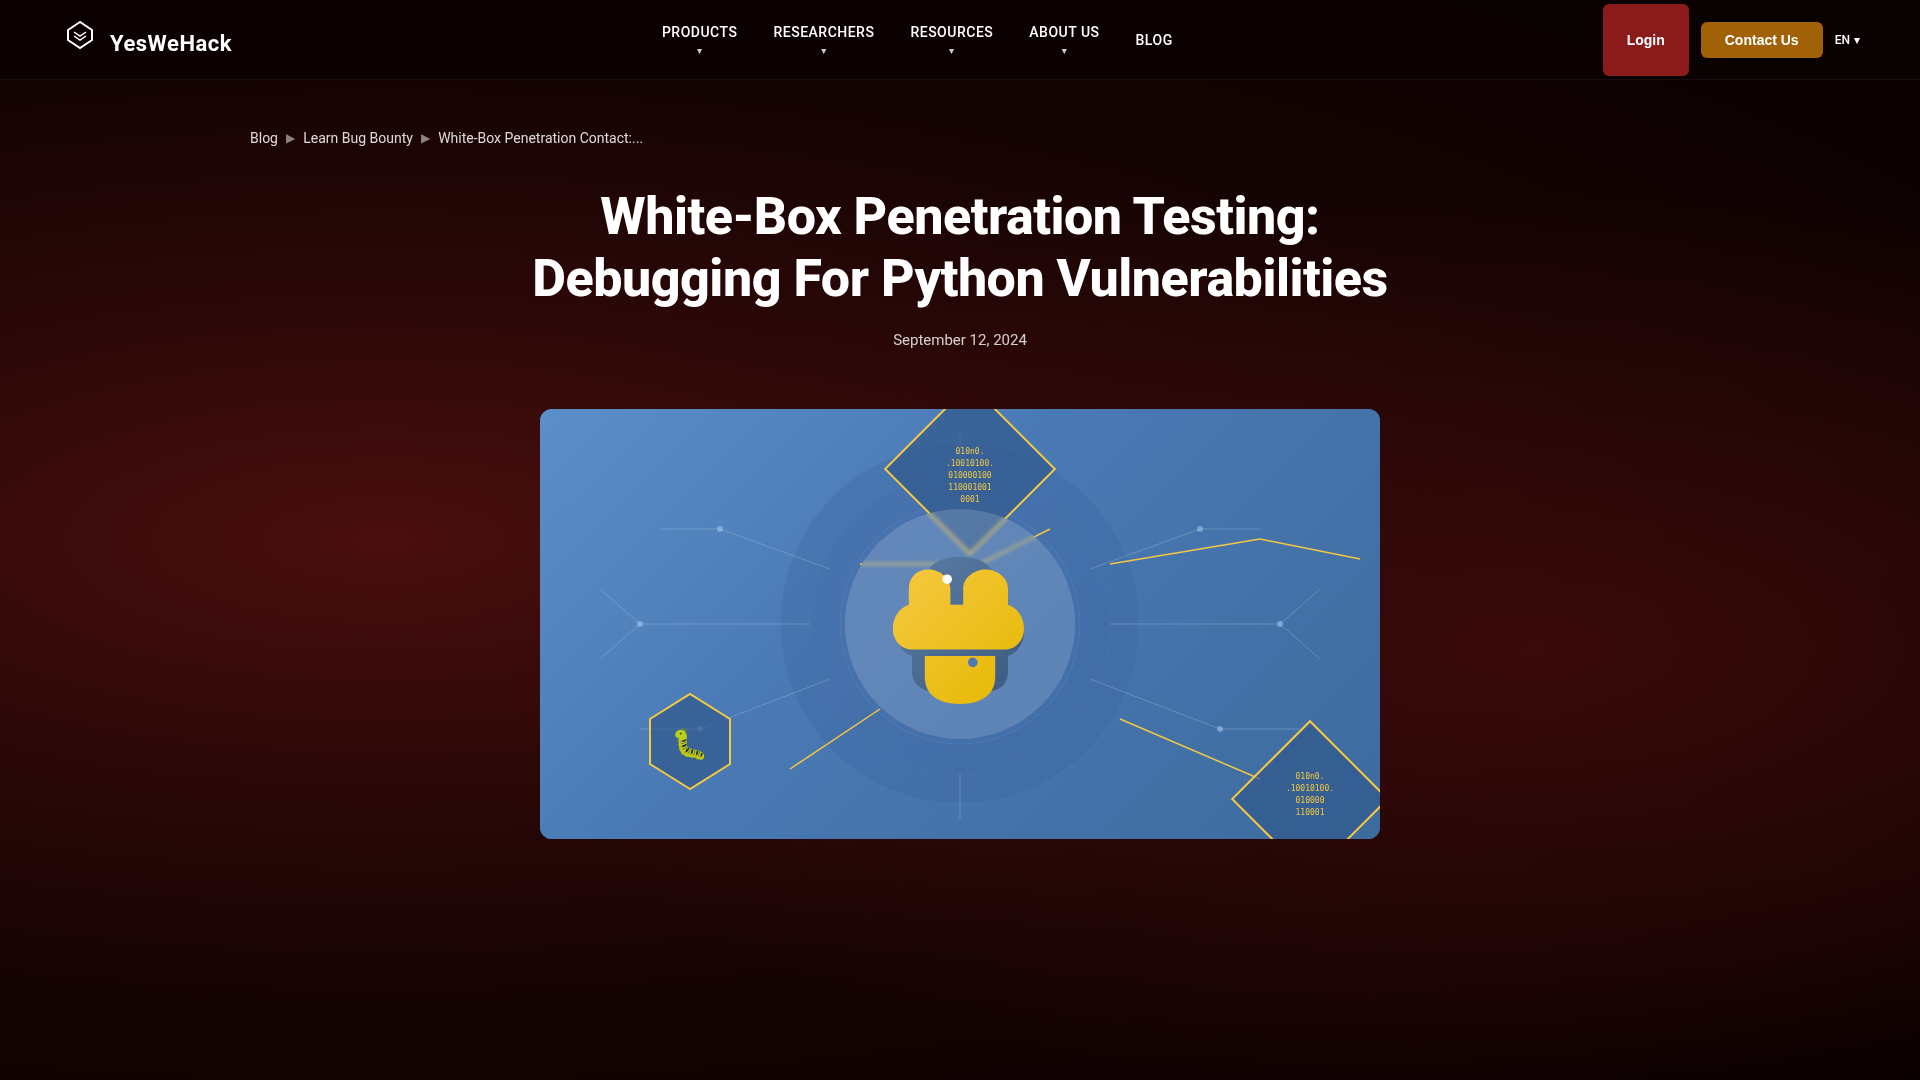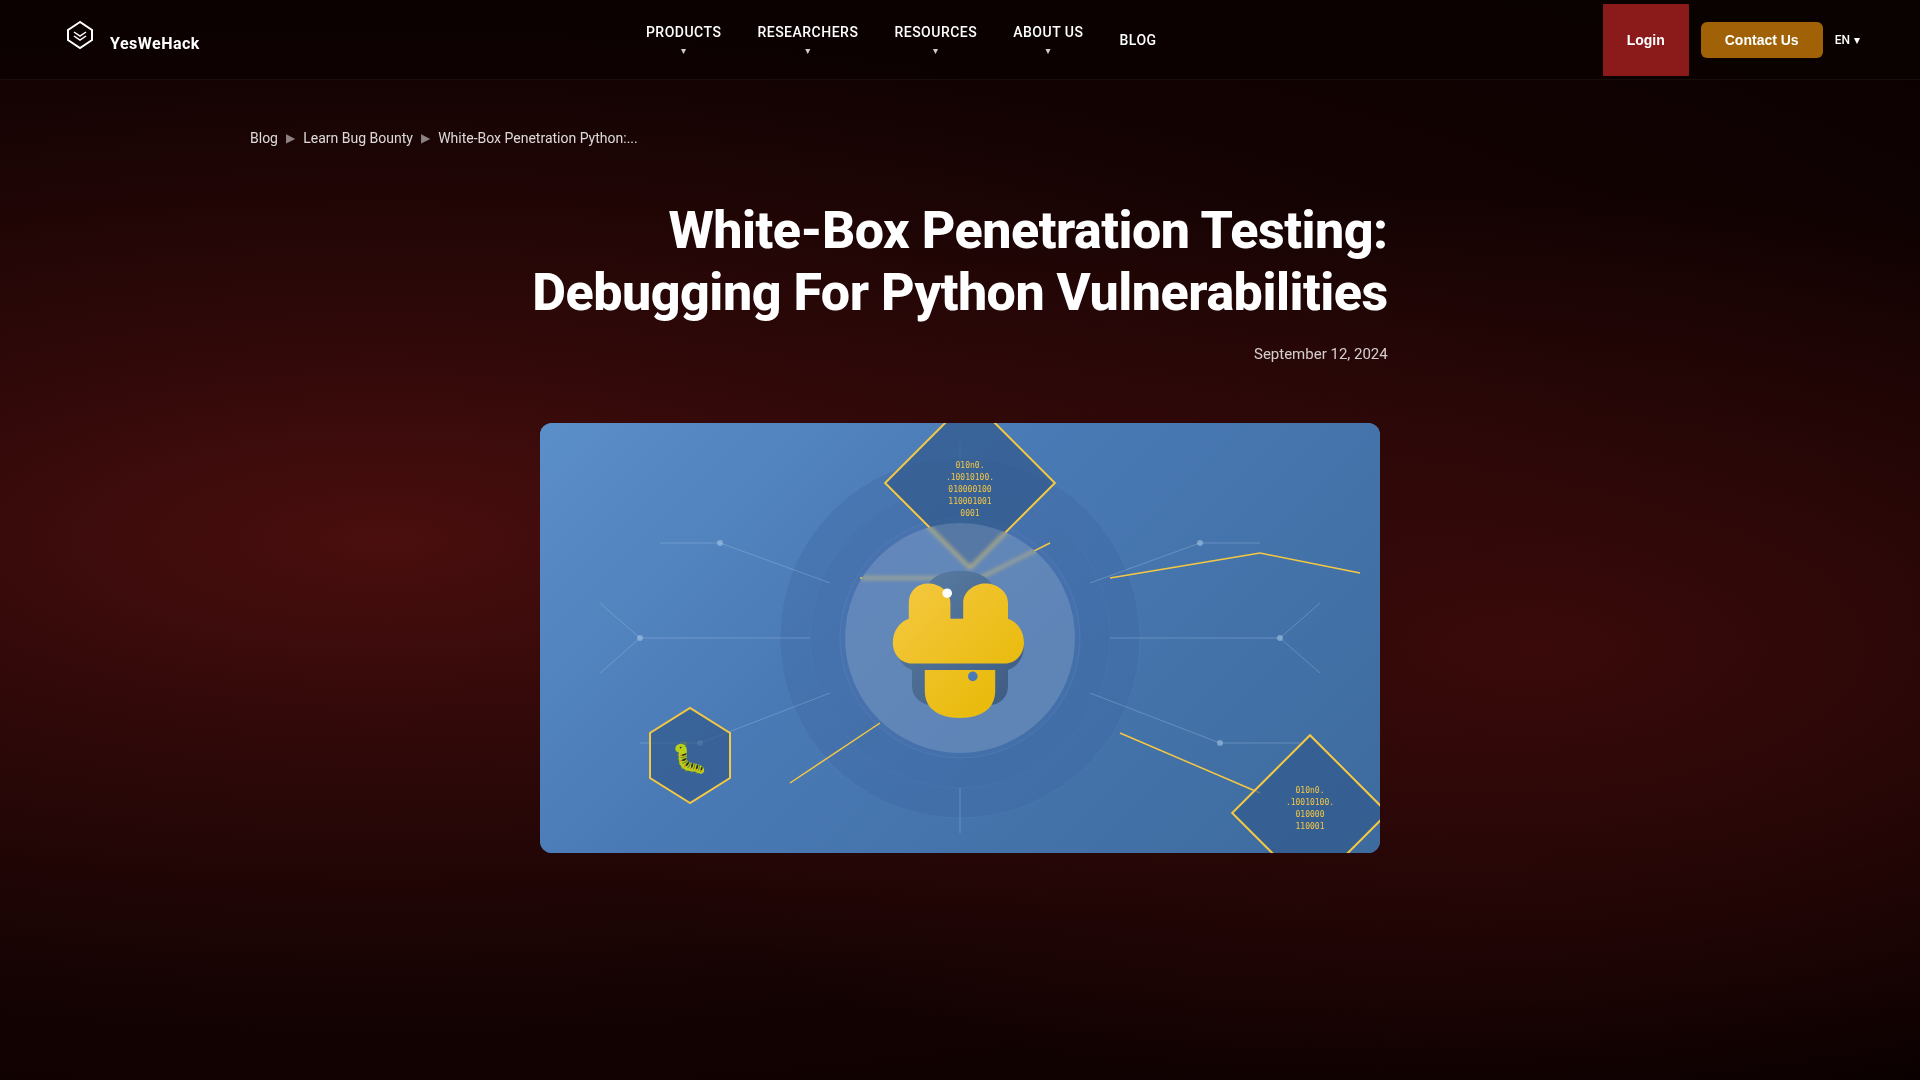--- a/index.html
+++ b/index.html
@@ -46,21 +46,21 @@
       text-decoration: none;
     }
 
     .logo-icon {
       width: 40px;
       height: 40px;
     }
 
     .logo-text {
       color: #ffffff;
-      font-size: 16px;
+      font-size: 22px;
       font-weight: 700;
       letter-spacing: 0.5px;
       margin-top: 8px;
     }
 
     .nav-menu {
       display: flex;
       align-items: center;
       gap: 36px;
       list-style: none;
@@ -87,21 +87,21 @@
       display: flex;
       align-items: center;
       gap: 12px;
     }
 
     .btn-login {
       background: #8b1a1a;
       color: #ffffff;
       border: none;
       padding: 28px 24px;
-      border-radius: 1px;
+      border-radius: 6px;
       font-size: 14px;
       font-weight: 600;
       cursor: pointer;
     }
 
     .btn-contact {
       background: #a16207;
       color: #ffffff;
       border: none;
       padding: 10px 24px;
@@ -147,23 +147,23 @@
       text-decoration: none;
     }
 
     .breadcrumb .separator {
       color: rgba(255,255,255,0.5);
       font-size: 12px;
     }
 
     
     .article-header {
-      text-align: right;
+      text-align: center;
       max-width: 900px;
-      margin: 14px auto 20px;
+      margin: 0 auto 20px;
     }
 
     .article-title {
       color: #ffffff;
       font-size: 52px;
       font-weight: 800;
       line-height: 1.2;
       margin-bottom: 20px;
       letter-spacing: -0.5px;
     }
@@ -275,21 +275,21 @@
   </div>
 </nav>
 
 <div class="main-content">
 
   <nav class="breadcrumb">
     <a href="#">Blog</a>
     <span class="separator">▶</span>
     <a href="#">Learn Bug Bounty</a>
     <span class="separator">▶</span>
-    <span>White-Box Penetration Python:...</span>
+    <span>White-Box Penetration Contact:...</span>
   </nav>
 
   <div class="article-header">
     <h1 class="article-title">
       <span>White-Box Penetration Testing:</span><br>
       <span>Debugging For Python Vulnerabilities</span>
     </h1>
     <p class="article-date">September 12, 2024</p>
   </div>
 

